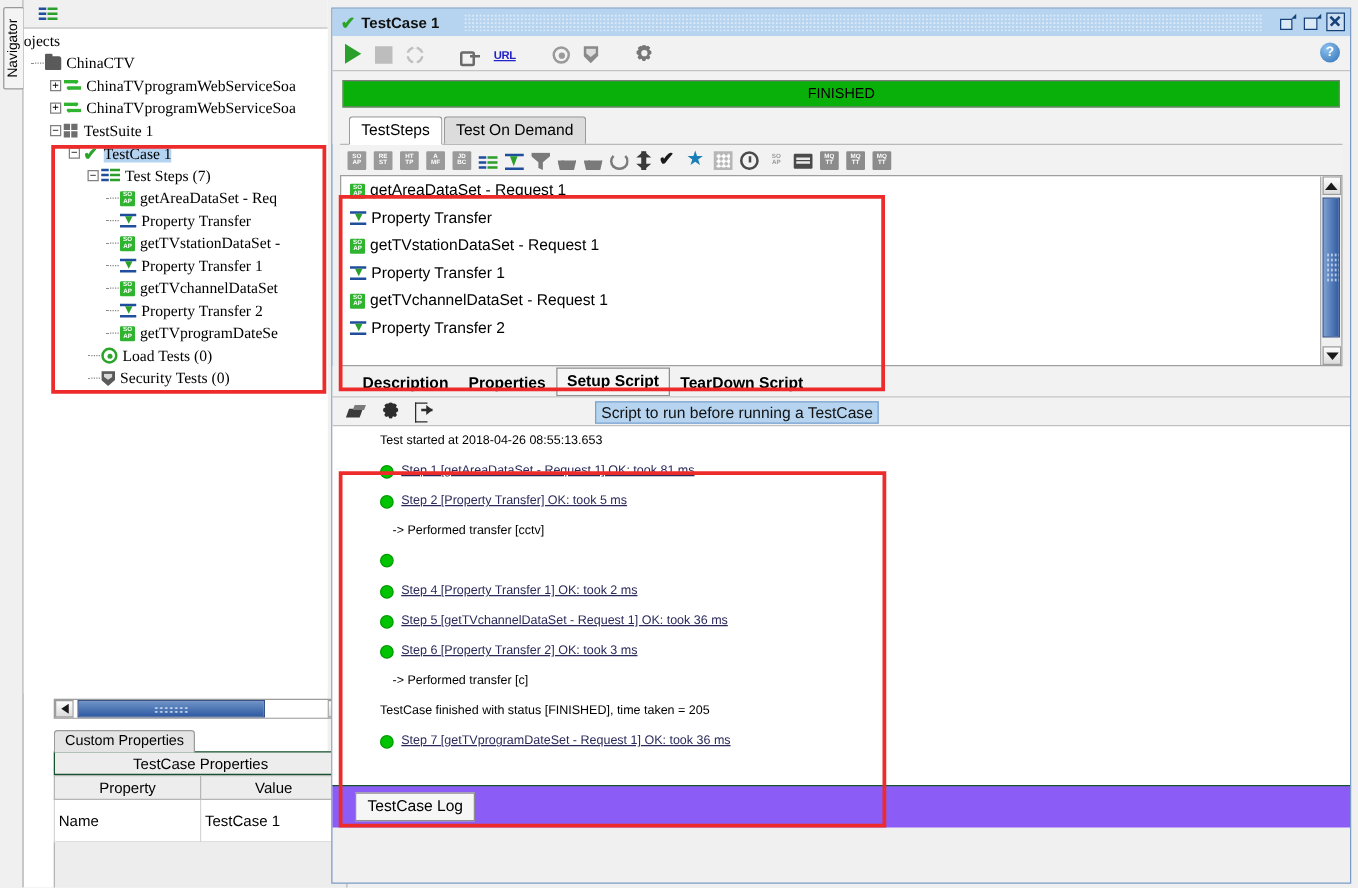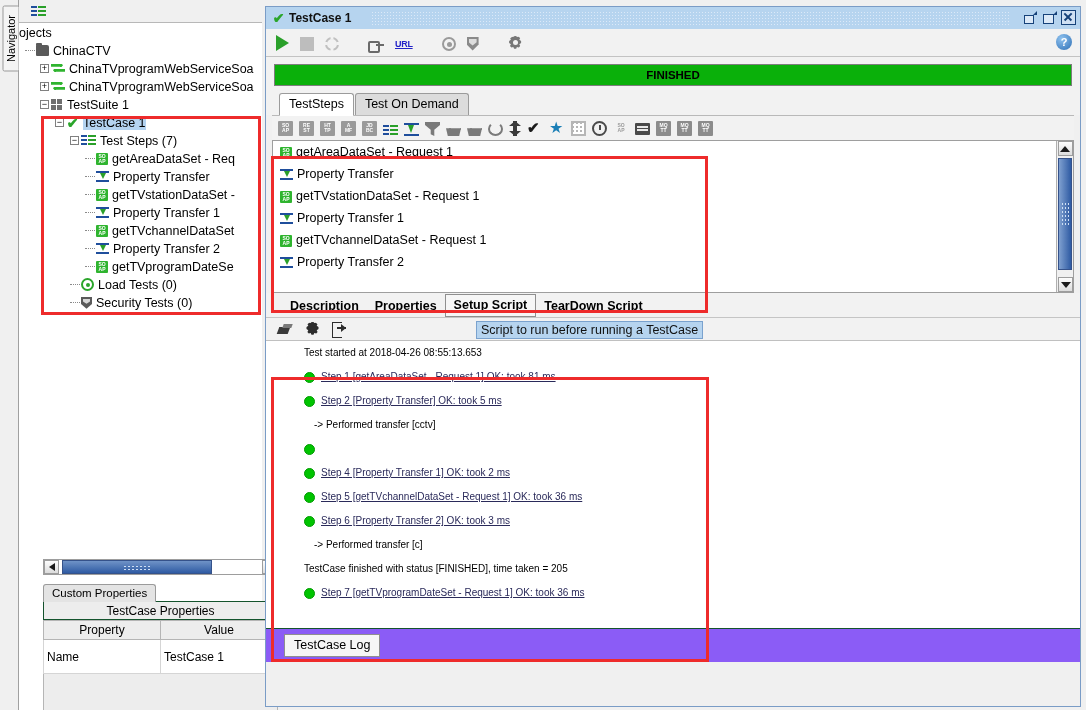--- a/index.html
+++ b/index.html
@@ -45,21 +45,21 @@
   .ic-steps i { position:absolute; left:0; height:2px; display:block; }
   .ic-steps i:nth-child(1){ top:0;  width:6px;  background:#1f4e9c;}
   .ic-steps i:nth-child(2){ top:0; left:7px; width:8px; background:#2aa02a;}
   .ic-steps i:nth-child(3){ top:4px; width:6px;  background:#1f4e9c;}
   .ic-steps i:nth-child(4){ top:4px; left:7px; width:8px; background:#2aa02a;}
   .ic-steps i:nth-child(5){ top:8px; width:6px;  background:#1f4e9c;}
   .ic-steps i:nth-child(6){ top:8px; left:7px; width:8px; background:#2aa02a;}
 
   .tree-body { position: relative; height: 532px; background:#fff; overflow:hidden; font-size:12.5px;}
   .trow { height: 18px; line-height: 18px; white-space: nowrap; position: relative; }
-  .trow .lbl { vertical-align: middle; }
+  .trow .lbl { vertical-align: middle; font-family: Liberation Serif, serif; }
   .sel { background: #b4d3f0; }
   .ind { display:inline-block; }
 
   .exp {
     display:inline-block; width:9px; height:9px; line-height:7px;
     border:1px solid #808080; background:#fff; text-align:center;
     font-size:9px; color:#000; vertical-align: middle; margin-right:2px;
     font-family:"Liberation Sans",sans-serif;
   }
   .dots { display:inline-block; width:10px; vertical-align:middle;
@@ -193,21 +193,21 @@
   .tb-gear { width:15px;height:15px;margin-top:1px;background:#777;border-radius:50%;
      clip-path: polygon(43% 0,57% 0,62% 10%,75% 6%,84% 17%,78% 28%,90% 36%,90% 50%,78% 58%,84% 70%,75% 80%,62% 76%,57% 88%,43% 88%,38% 76%,25% 80%,16% 70%,22% 58%,10% 50%,10% 36%,22% 28%,16% 17%,25% 6%,38% 10%);}
   .tb-gear:after{content:"";position:absolute;left:5px;top:4.5px;width:5px;height:5px;background:#f2f2f2;border-radius:50%;}
   .tb-help { position:absolute; right:8px; top:5px; width:16px;height:16px;border-radius:50%;
      background:radial-gradient(circle at 35% 30%, #8fc2ef, #2d6fb5); color:#fff;
      font-size:11px;font-weight:bold;line-height:16px;text-align:center;}
 
   .progress-wrap { padding:7px 8px 6px 8px; background:#f2f2f2; }
   .progress {
     height:22px; background:#0ab00a; border:1px solid #7d7d7d;
-    color:#000; font-size:11.5px; font-weight:bold; text-align:center; line-height:21px;
+    color:#000; font-size:11.5px; font-weight:normal; text-align:center; line-height:21px;
   }
 
   
   .tabstrip { padding-left:13px; height:23px; background:#f2f2f2; display:flex; align-items:flex-end;}
   .tab {
     font-size:12.5px; padding:3px 9px 4px 9px; border:1px solid #9b9b9b;
     border-bottom:none; border-radius:3px 3px 0 0; background:#dcdcdc; margin-right:1px;
   }
   .tab.active { background:#ffffff; border-bottom:1px solid #fff; position:relative; top:1px;}
 

